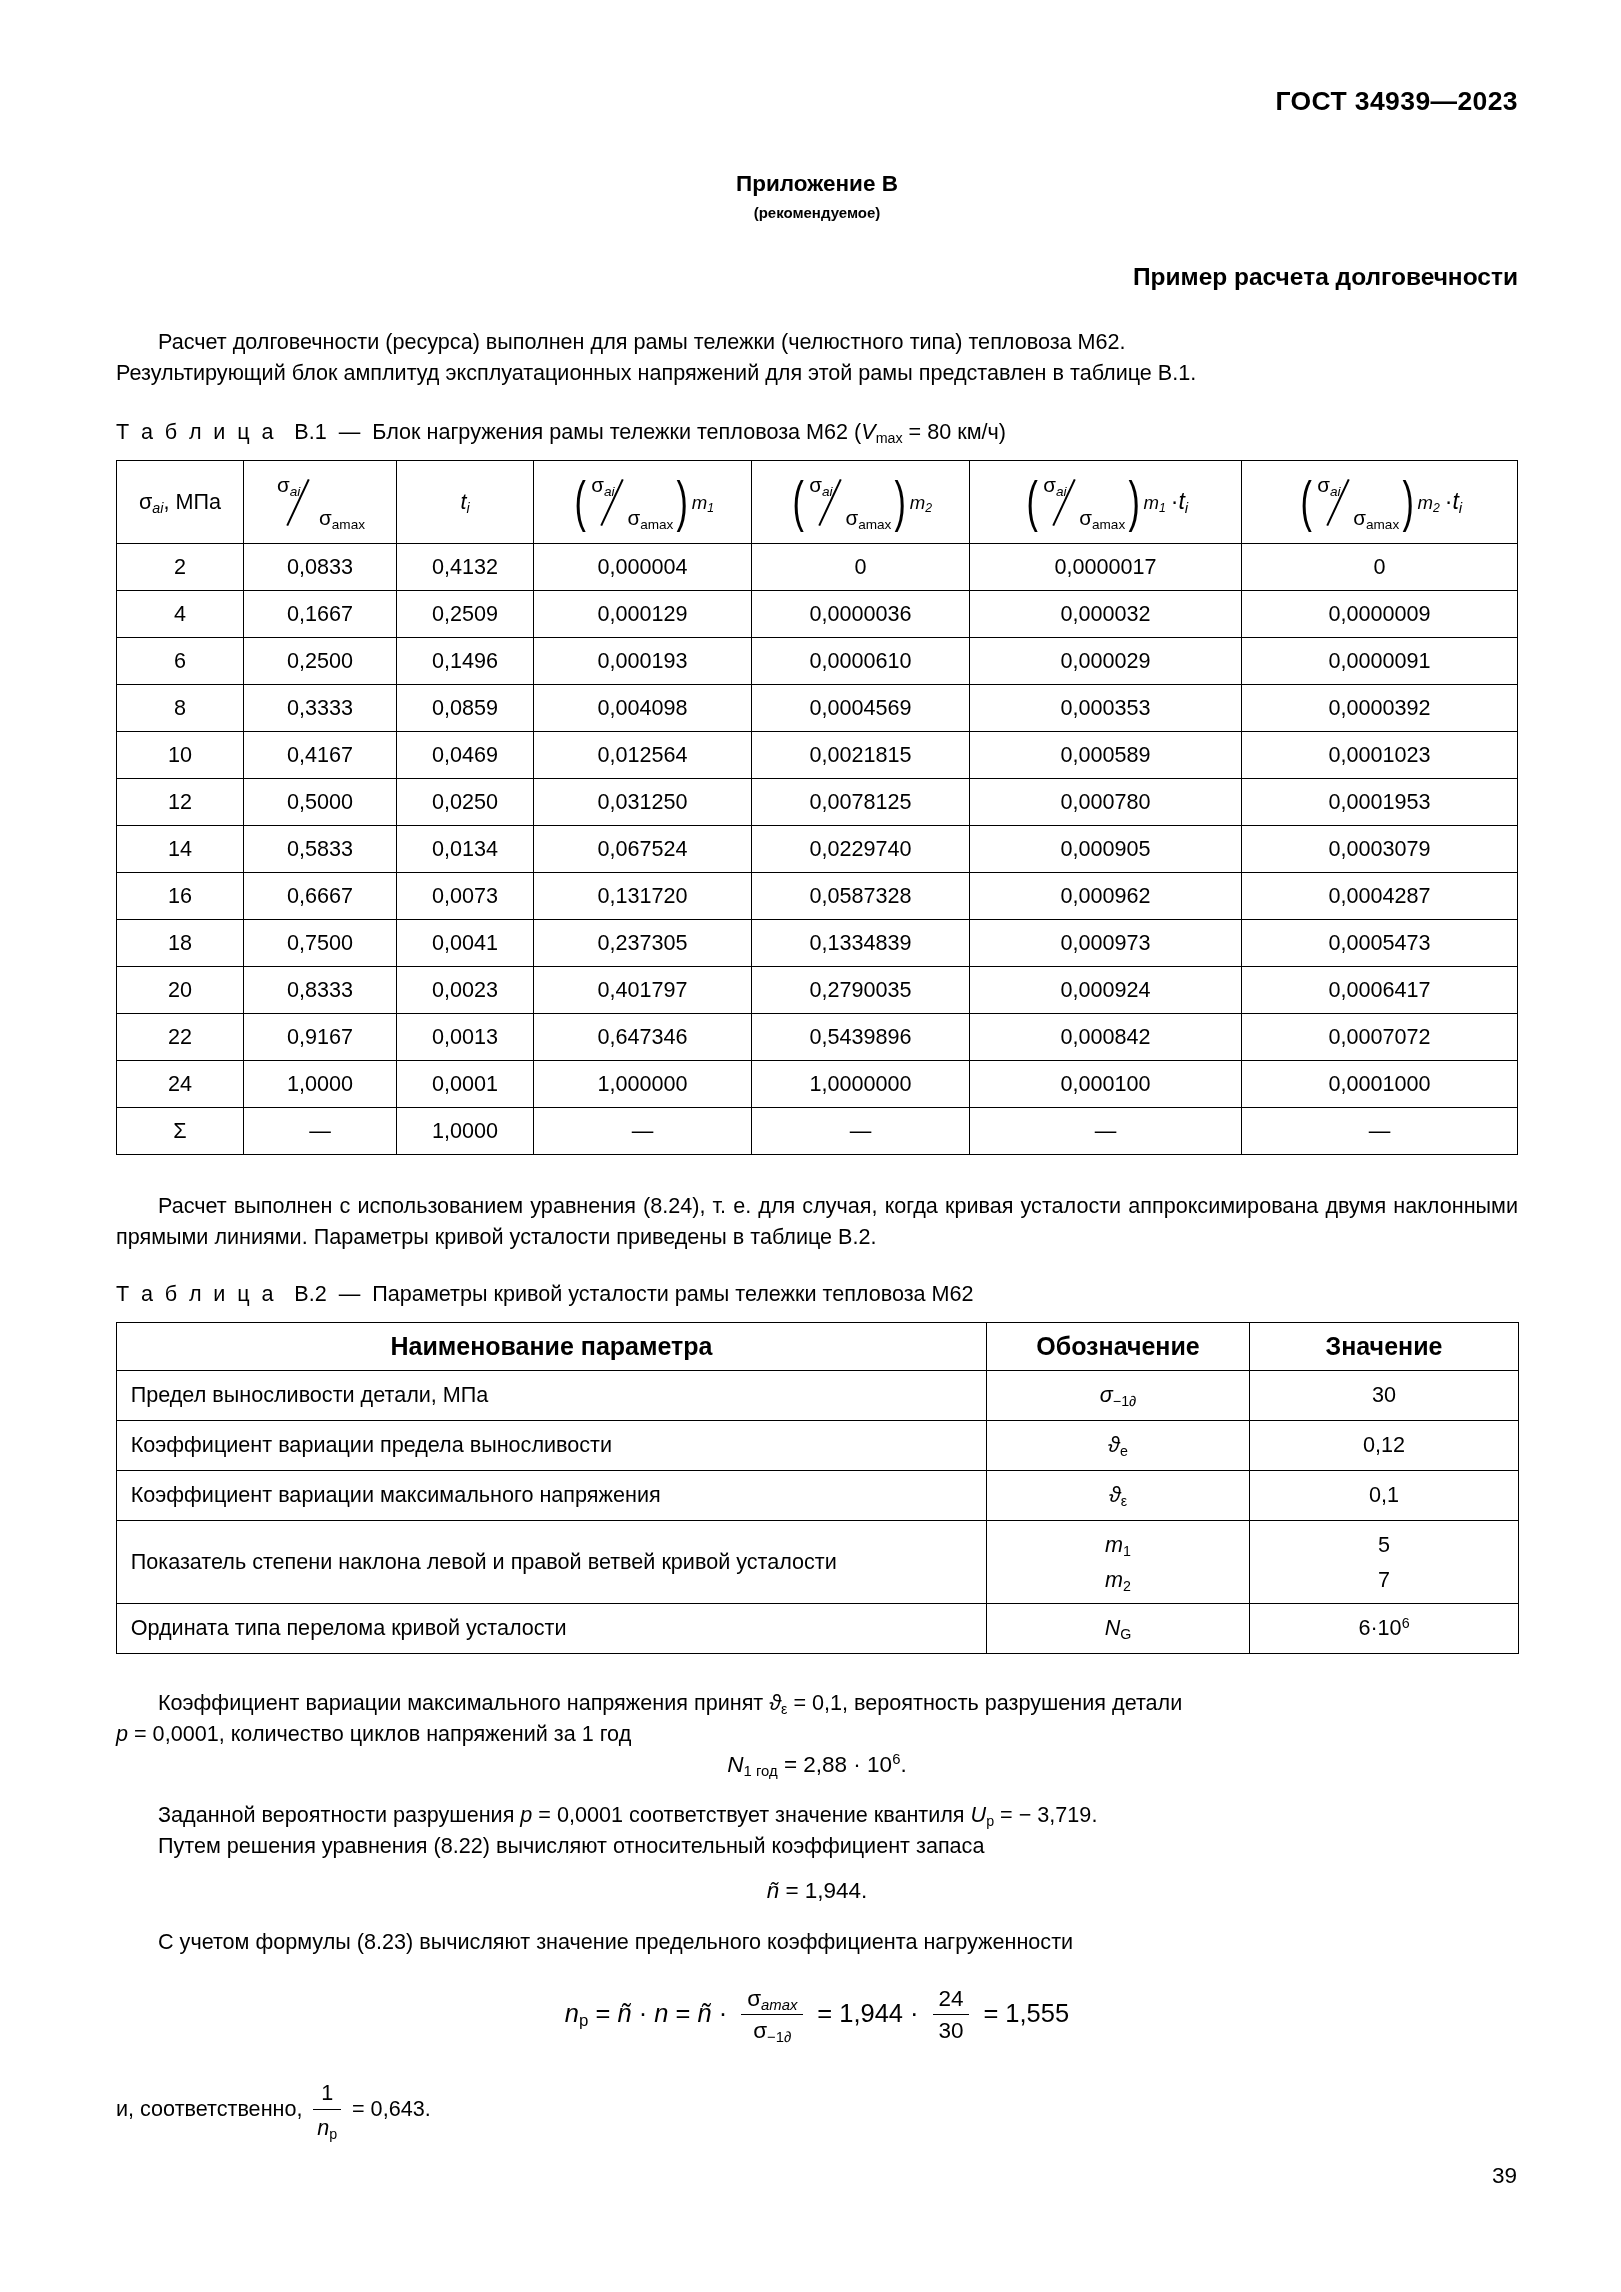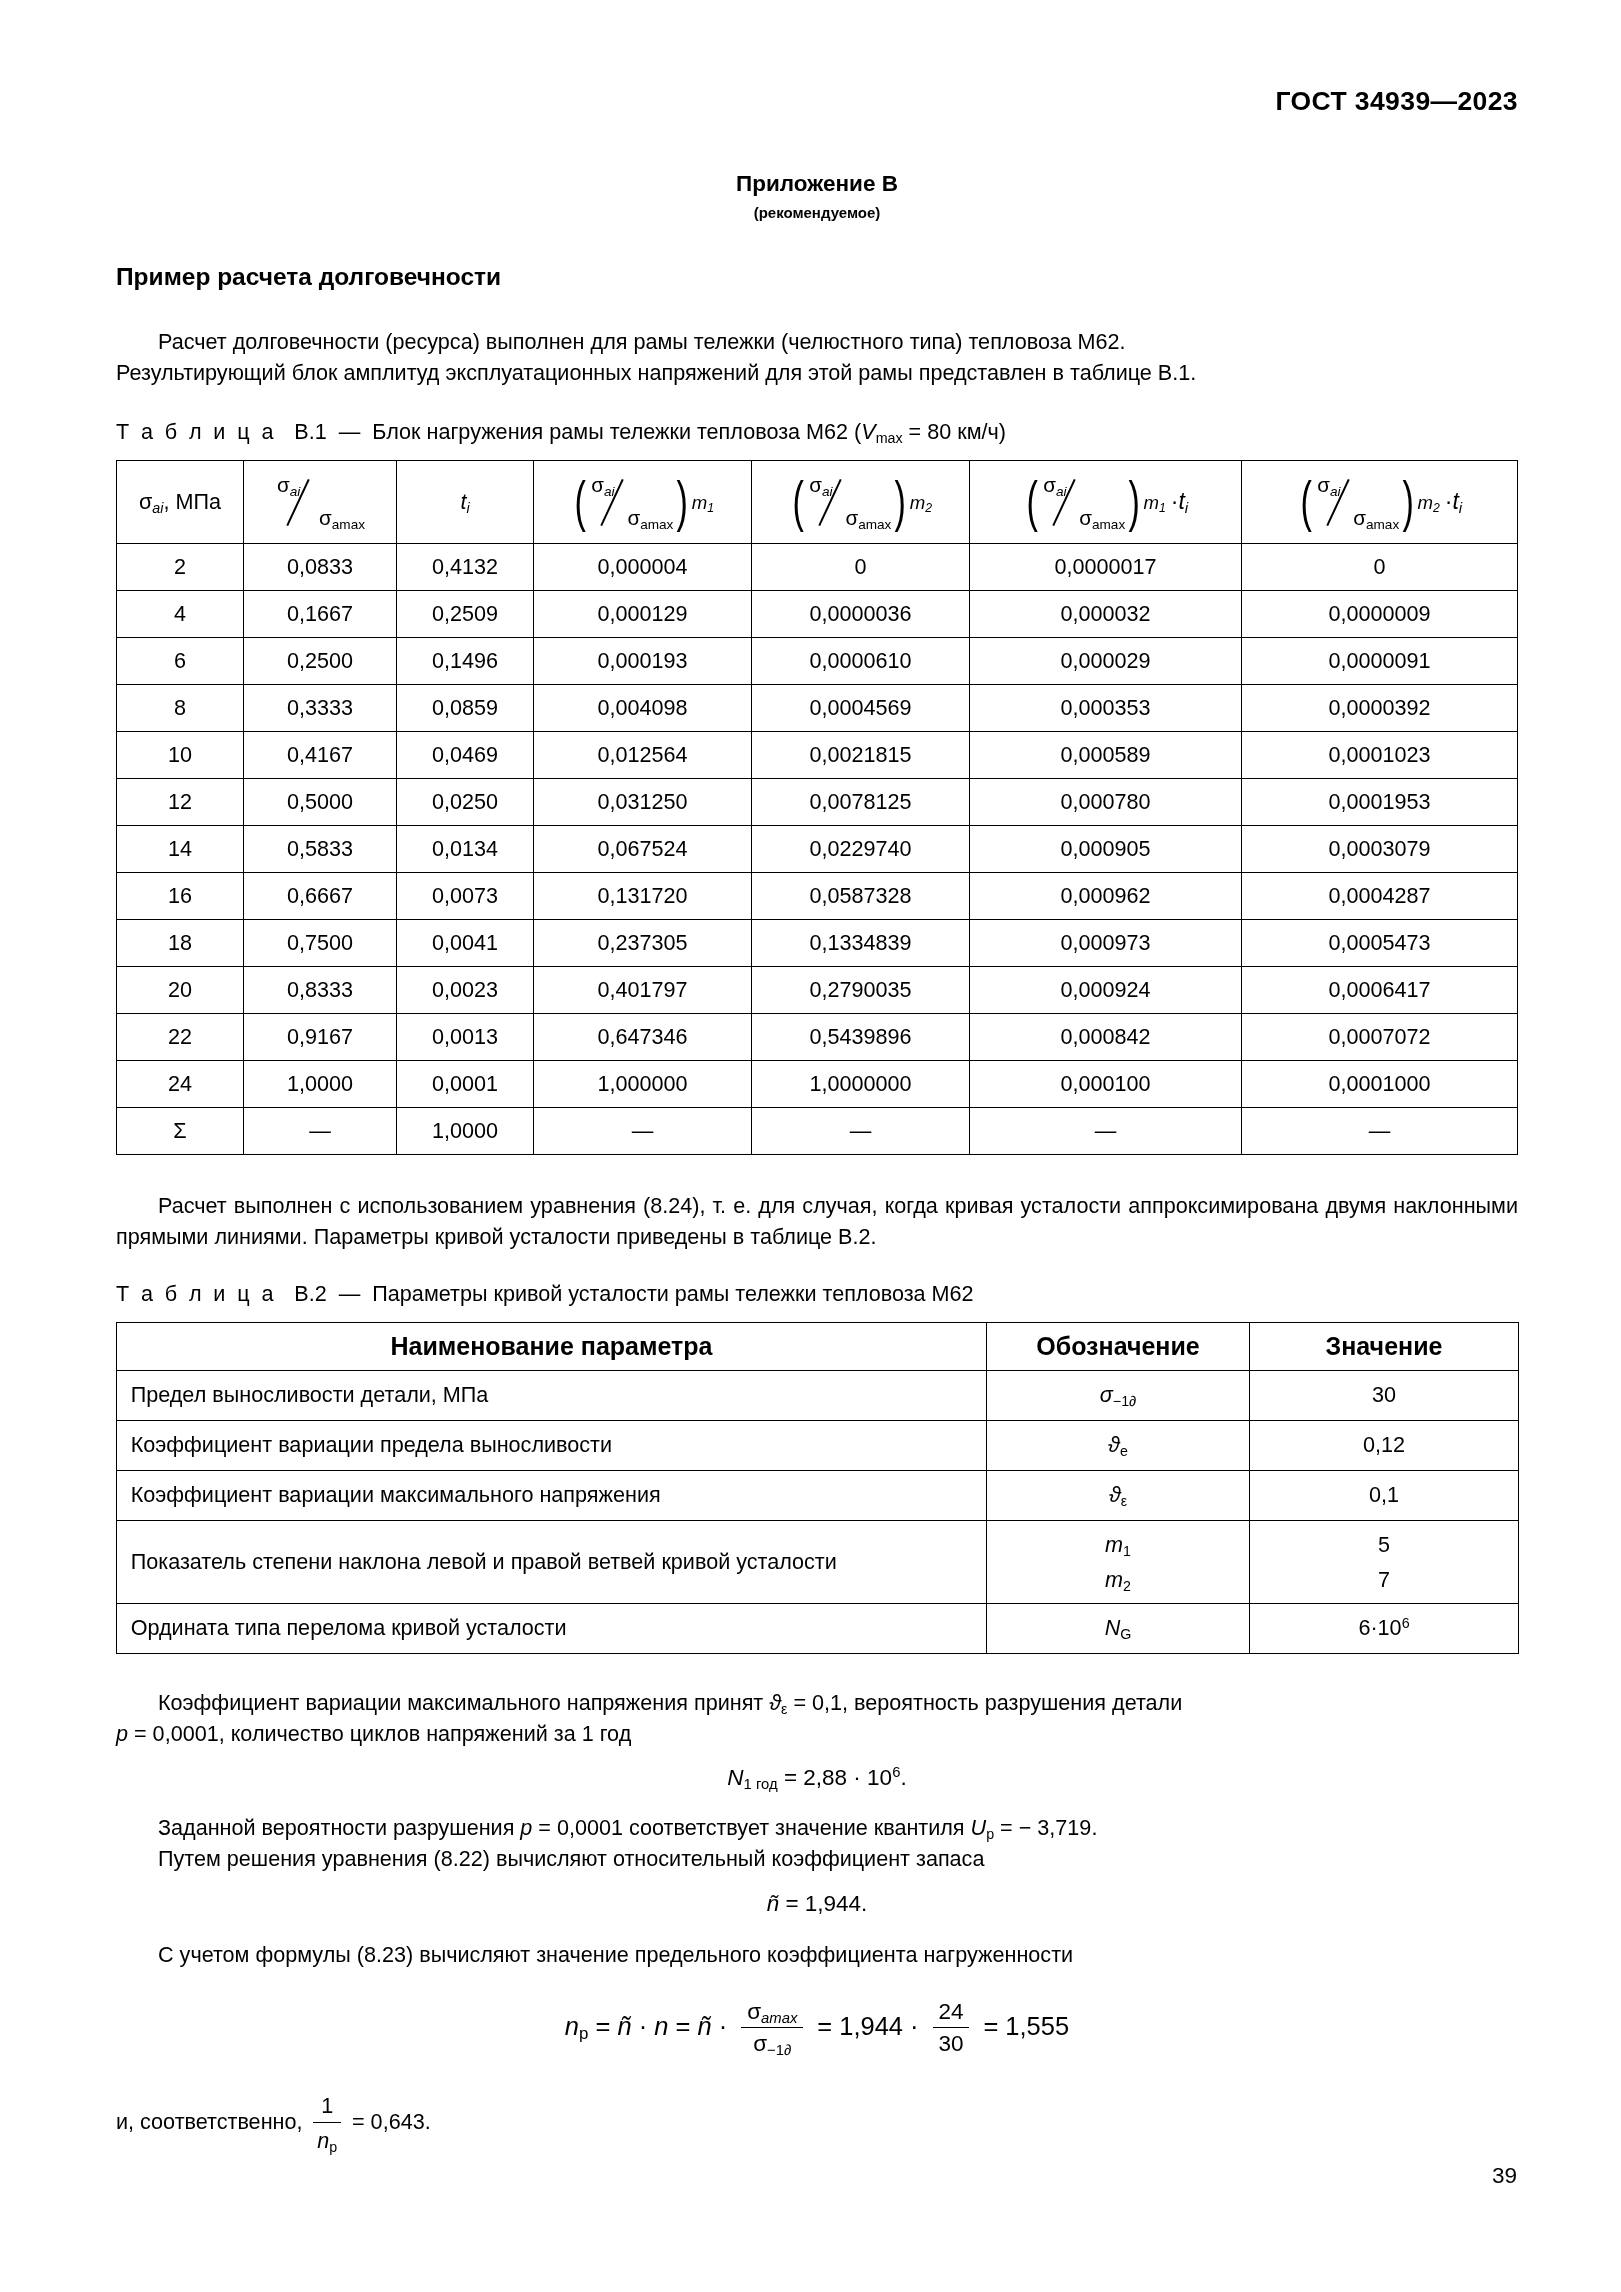--- a/index.html
+++ b/index.html
@@ -47,21 +47,21 @@
     font-weight: bold;
     line-height: 29px;
   }
   .annex-sub {
     text-align: center;
     font-size: 15px;
     font-weight: bold;
     line-height: 29px;
   }
   .section-title {
-    text-align: left;
+    text-align: right;
     font-size: 24.5px;
     font-weight: bold;
     margin-top: 36px;
   }
 
   
   p.body-text {
     font-size: 21.6px;
     line-height: 31px;
     margin: 0;
@@ -188,21 +188,21 @@
   }
   table.grid.t2 td.two-line {
     height: 82px;
     line-height: 35px;
   }
 
   
   .formula-center {
     text-align: center;
     font-size: 22.5px;
-    margin-top: 16px;
+    margin-top: 3px;
   }
   .fraction {
     display: inline-block;
     vertical-align: middle;
     text-align: center;
     margin: 0 6.9px;
   }
   .fraction .top {
     display: block;
     padding: 0 5.9px 2px 5.9px;

